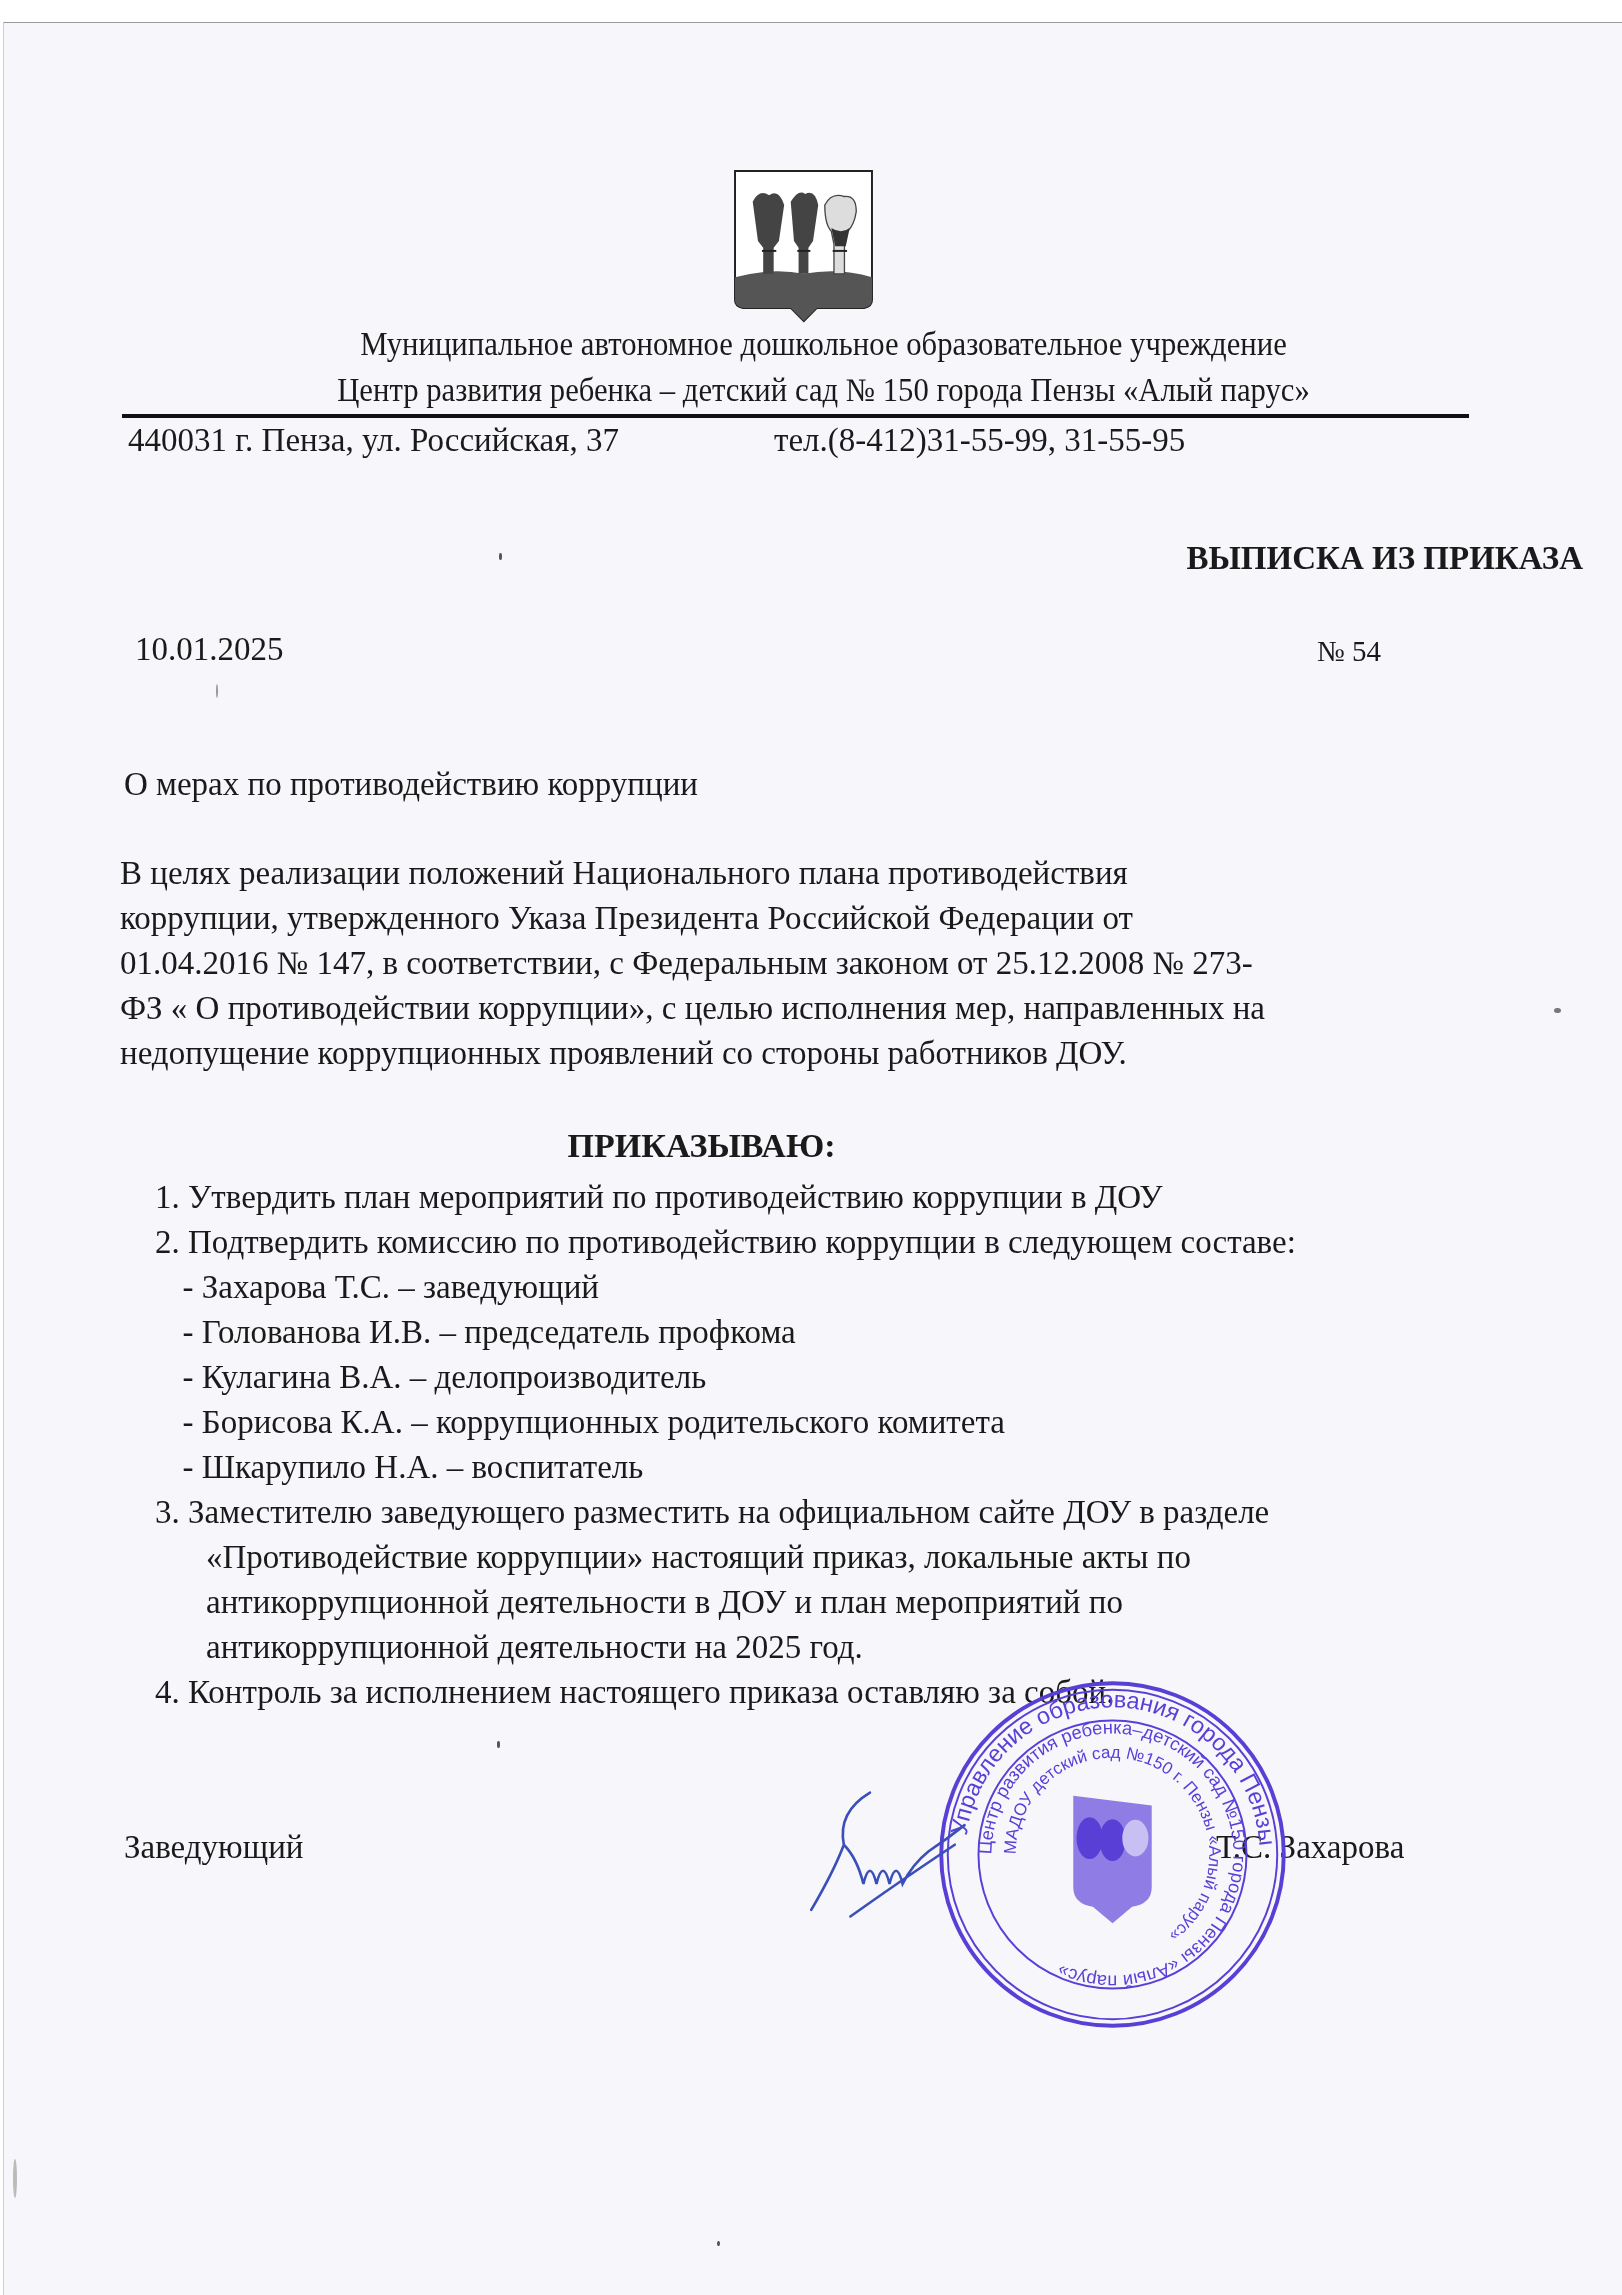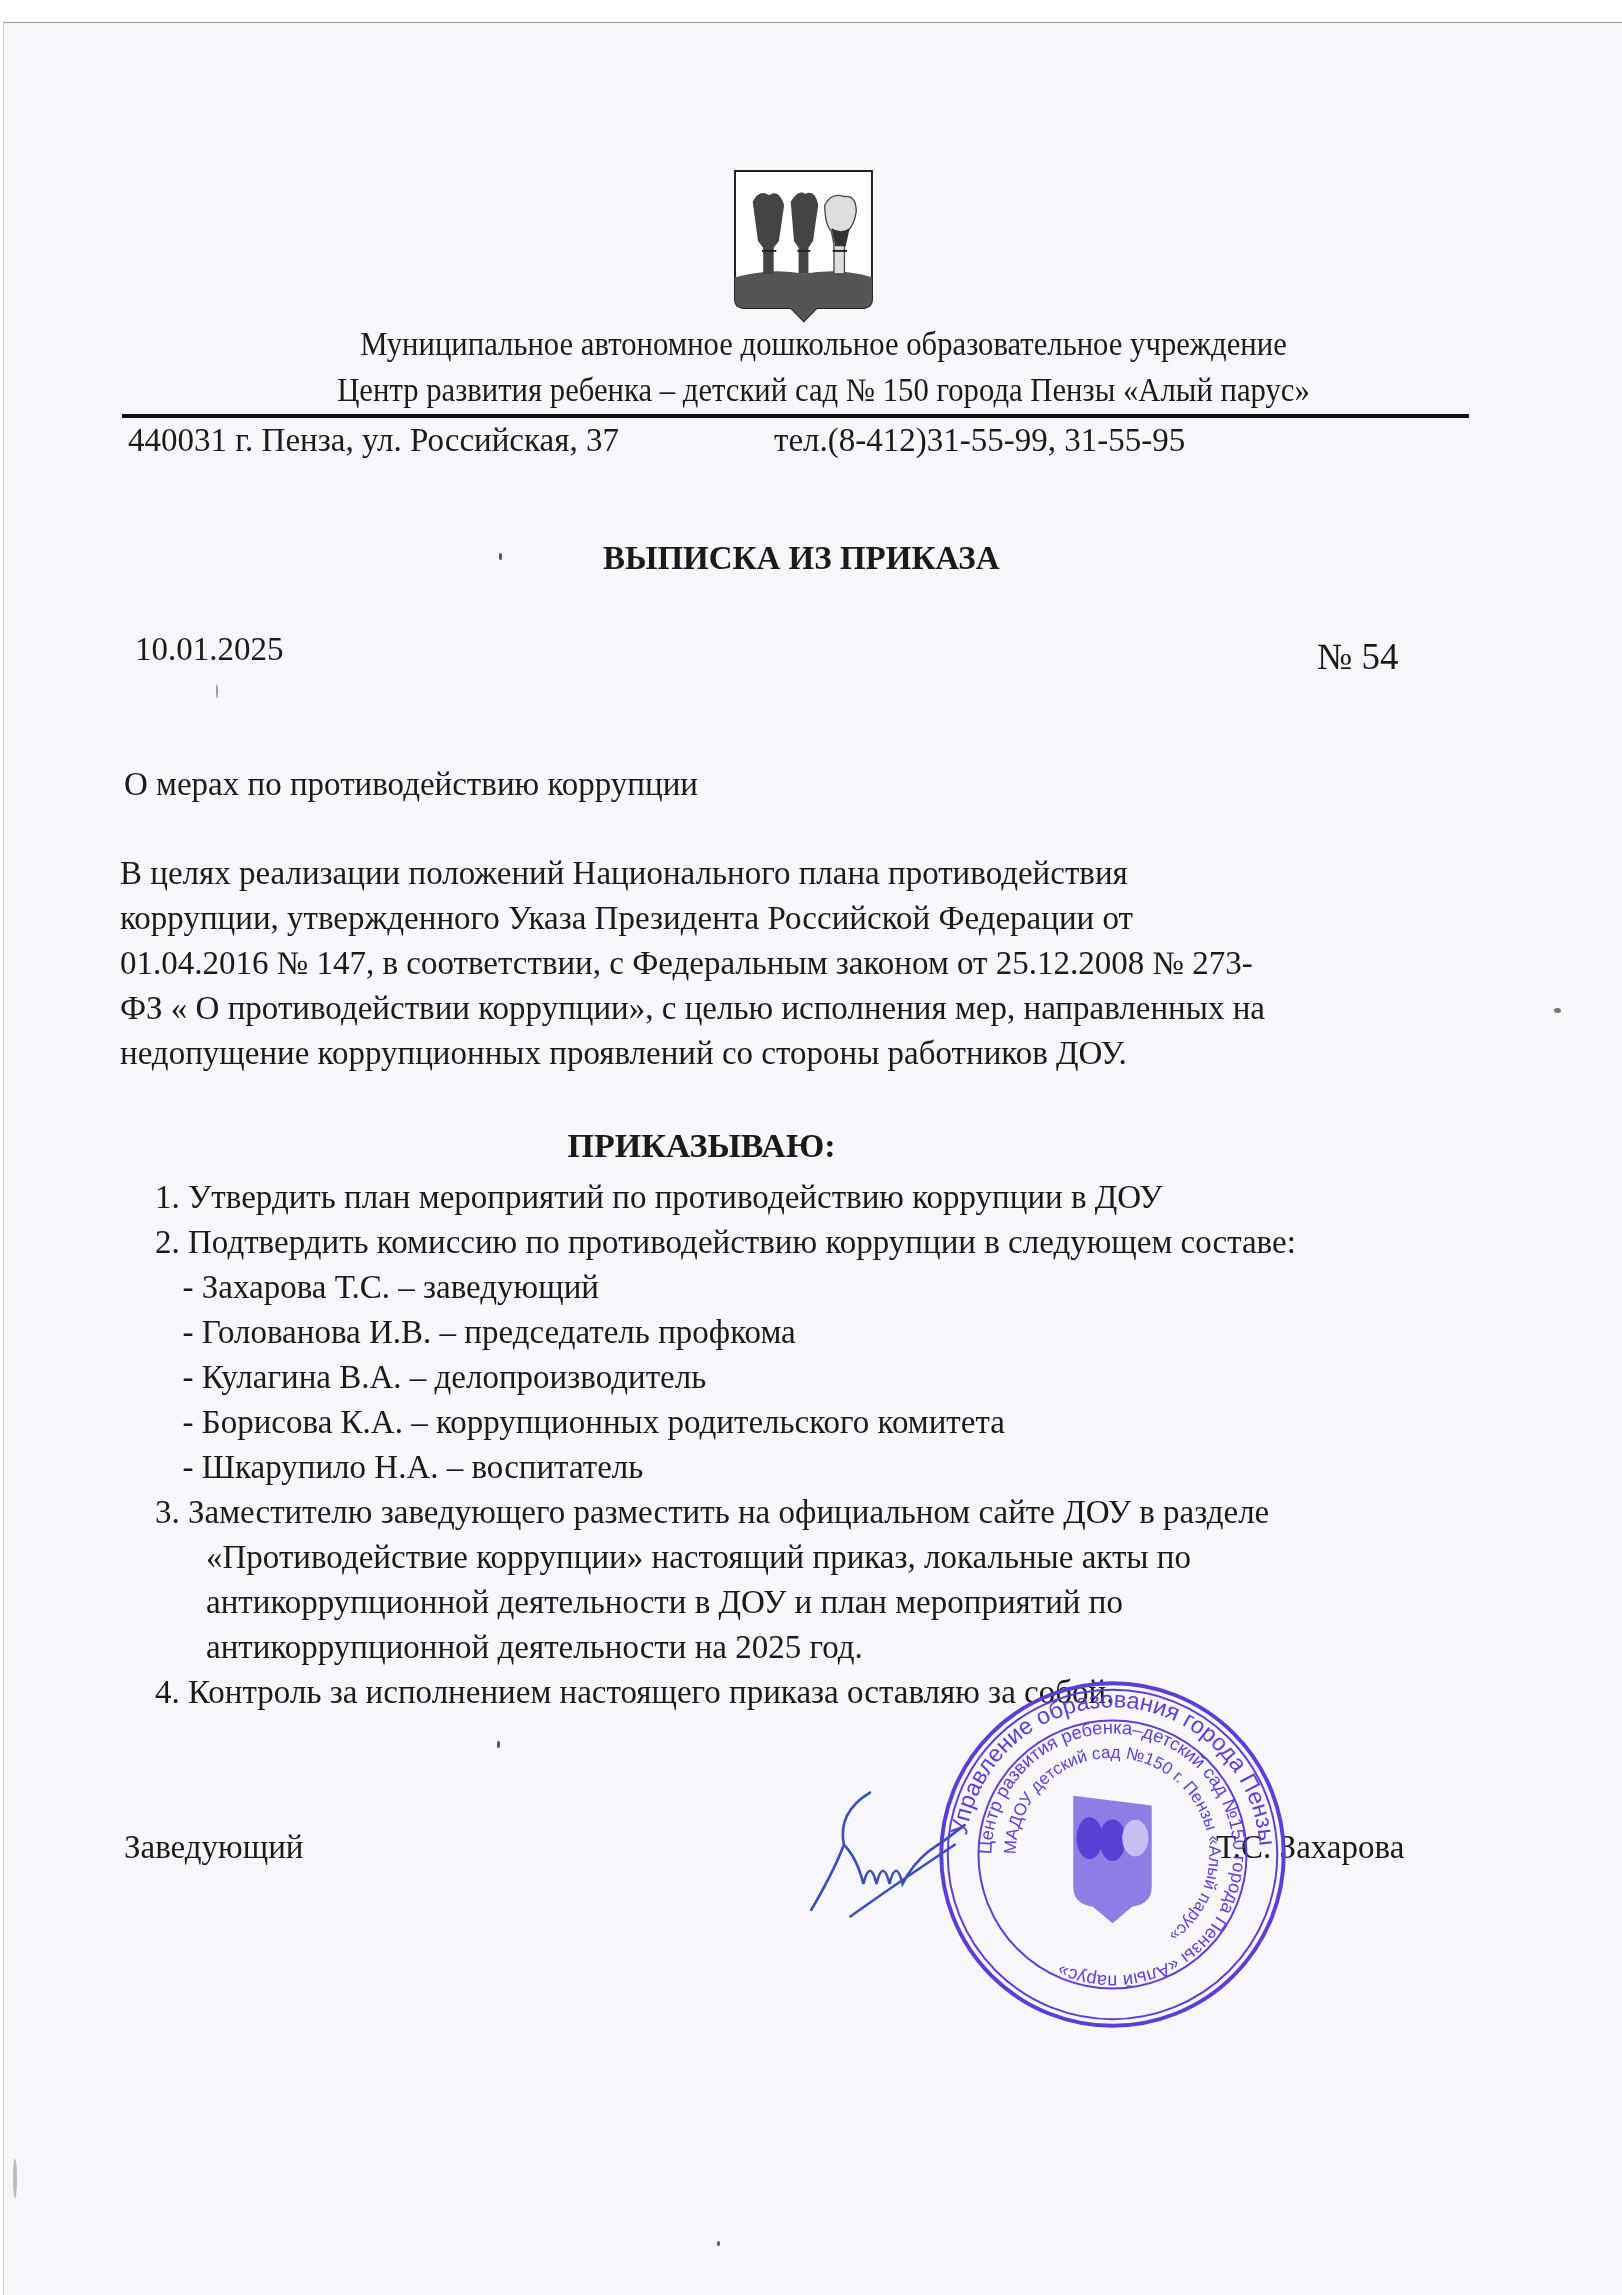--- a/index.html
+++ b/index.html
@@ -20,23 +20,23 @@
     
     .coat { position: absolute; left: 733px; top: 169px; width: 141px; height: 154px; }
 
     .hdr-line { font-size: 33px; left: 0; width: 1623px; text-align: center; transform: scaleX(0.93); }
     .hdr-1 { top: 326px; left: 11.8px; }
     .hdr-2 { top: 372px; left: 11.8px; }
     .divider { position: absolute; left: 122px; top: 414px; width: 1347px; height: 3.9px; background: #111; }
     .addr { top: 422px; left: 128px; font-size: 33px; }
     .phone { top: 422px; left: 774px; font-size: 33px; }
 
-    .title { top: 540px; left: 0; width: 1583px; text-align: center; font-size: 33px; font-weight: bold; padding-left: 19.6px; box-sizing: border-box; }
+    .title { top: 540px; left: 0; width: 1583px; text-align: right; font-size: 33px; font-weight: bold; padding-left: 19.6px; box-sizing: border-box; }
     .date { top: 631px; left: 135px; font-size: 33px; }
-    .num { top: 635px; left: 1317px; font-size: 37px; }
+    .num { top: 635px; left: 1317px; font-size: 29px; }
 
     .subject { top: 766px; left: 124px; font-size: 33px; }
     .body { position: absolute; left: 120px; top: 851px; width: 1374px; font-size: 33px; line-height: 45px; }
     .body div { white-space: nowrap; }
 
     .order { top: 1127px; left: 0; width: 1357px; text-align: center; font-size: 34px; font-weight: bold; padding-left: 46px; box-sizing: border-box; }
     .items { position: absolute; left: 124px; top: 1175px; width: 1407px; font-size: 33px; line-height: 45px; }
     .items div { white-space: nowrap; margin-left: 31px; }
     .ind1 { padding-left: 27.5px; }
     .ind3 { padding-left: 51px; }

